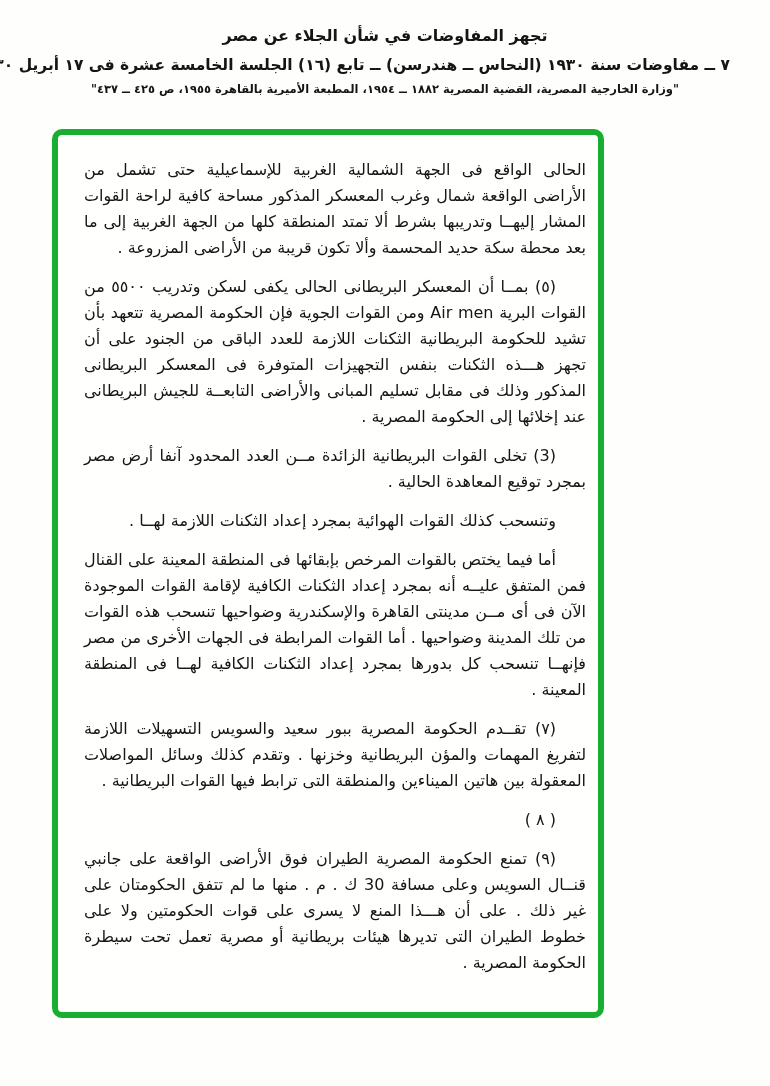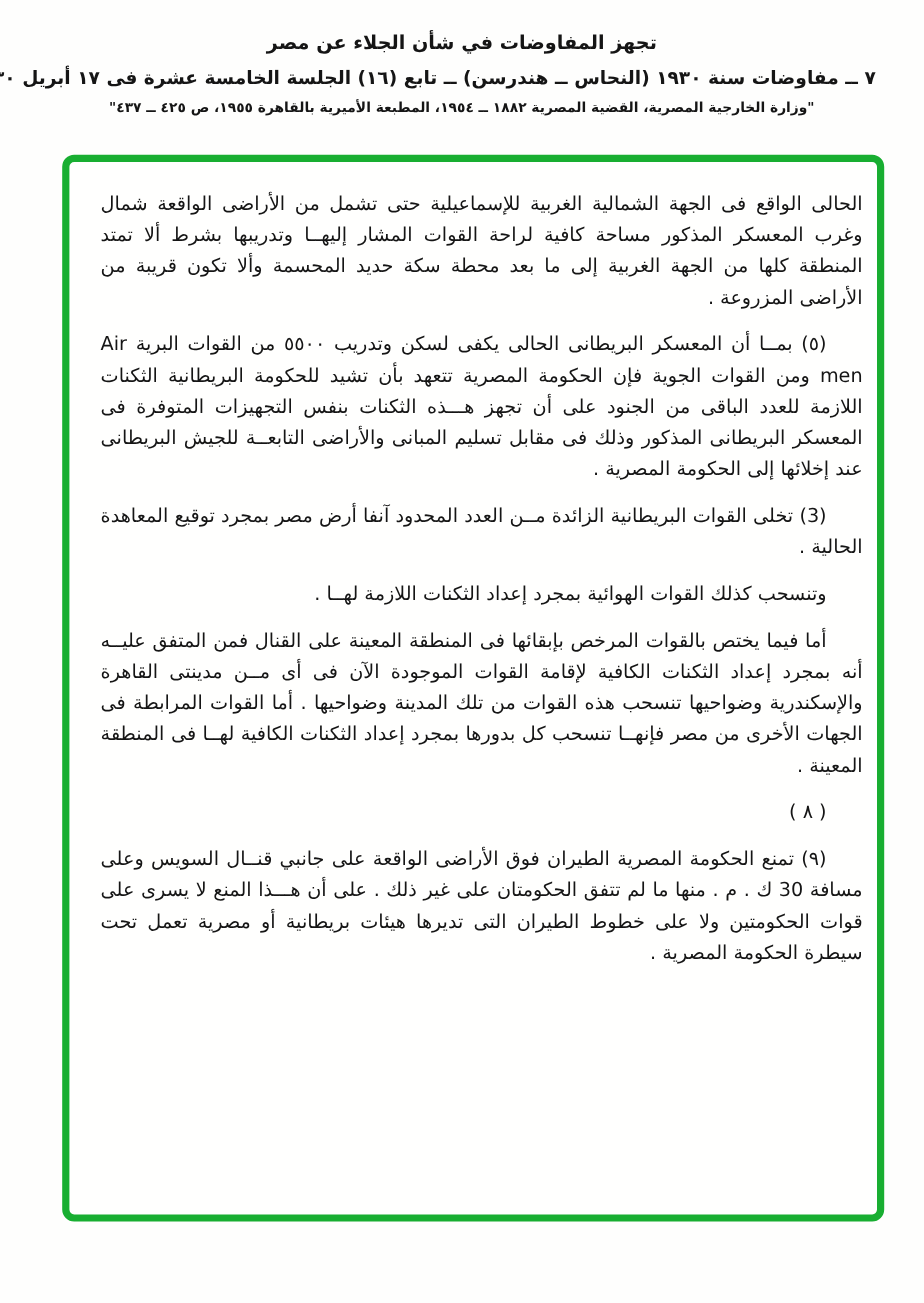--- a/index.html
+++ b/index.html
@@ -34,21 +34,21 @@
     white-space: nowrap;
   }
   .source {
     font-size: 11.5px;
     font-weight: bold;
   }
   .frame {
     position: absolute;
     left: 52px;
     top: 129px;
-    width: 685px;
+    width: 552px;
     height: 889px;
     box-sizing: border-box;
     border: 6px solid #0369a1;
     border-radius: 10px;
     background: #fffffe;
   }
   .body-text {
     padding: 22px 12px 0 26px;
     font-size: 16px;
     line-height: 26px;
@@ -82,19 +82,20 @@
     <div class="source">"وزارة الخارجية المصرية، القضية المصرية ١٨٨٢ ــ ١٩٥٤، المطبعة الأميرية بالقاهرة ١٩٥٥، ص ٤٢٥ ــ ٤٣٧"</div>
   </div>
 
   <div class="frame" style="border-color: rgb(24, 174, 49);">
     <div class="body-text" id="paragraphs">
         <p class="para">الحالى الواقع فى الجهة الشمالية الغربية للإسماعيلية حتى تشمل من الأراضى الواقعة شمال وغرب المعسكر المذكور مساحة كافية لراحة القوات المشار إليهــا وتدريبها بشرط ألا تمتد المنطقة كلها من الجهة الغربية إلى ما بعد محطة سكة حديد المحسمة وألا تكون قريبة من الأراضى المزروعة .</p>
         <p class="para indent">(٥) بمــا أن المعسكر البريطانى الحالى يكفى لسكن وتدريب ٥٥٠٠ من القوات البرية Air men ومن القوات الجوية فإن الحكومة المصرية تتعهد بأن تشيد للحكومة البريطانية الثكنات اللازمة للعدد الباقى من الجنود على أن تجهز هـــذه الثكنات بنفس التجهيزات المتوفرة فى المعسكر البريطانى المذكور وذلك فى مقابل تسليم المبانى والأراضى التابعــة للجيش البريطانى عند إخلائها إلى الحكومة المصرية .</p>
         <p class="para indent">(3) تخلى القوات البريطانية الزائدة مــن العدد المحدود آنفا أرض مصر بمجرد توقيع المعاهدة الحالية .</p>
         <p class="para indent">وتنسحب كذلك القوات الهوائية بمجرد إعداد الثكنات اللازمة لهــا .</p>
         <p class="para indent">أما فيما يختص بالقوات المرخص بإبقائها فى المنطقة المعينة على القنال فمن المتفق عليــه أنه بمجرد إعداد الثكنات الكافية لإقامة القوات الموجودة الآن فى أى مــن مدينتى القاهرة والإسكندرية وضواحيها تنسحب هذه القوات من تلك المدينة وضواحيها . أما القوات المرابطة فى الجهات الأخرى من مصر فإنهــا تنسحب كل بدورها بمجرد إعداد الثكنات الكافية لهــا فى المنطقة المعينة .</p>
+        <p class="para indent">(٧) تقــدم الحكومة المصرية ببور سعيد والسويس التسهيلات اللازمة لتفريغ المهمات والمؤن البريطانية وخزنها . وتقدم كذلك وسائل المواصلات المعقولة بين هاتين الميناءين والمنطقة التى ترابط فيها القوات البريطانية .</p>
         <p class="para indent">( ٨ )</p>
         <p class="para indent">(٩) تمنع الحكومة المصرية الطيران فوق الأراضى الواقعة على جانبي قنــال السويس وعلى مسافة 30 ك . م . منها ما لم تتفق الحكومتان على غير ذلك . على أن هـــذا المنع لا يسرى على قوات الحكومتين ولا على خطوط الطيران التى تديرها هيئات بريطانية أو مصرية تعمل تحت سيطرة الحكومة المصرية .</p>
       </div>
   </div>
 
 
 </div>
 
 </body></html>

